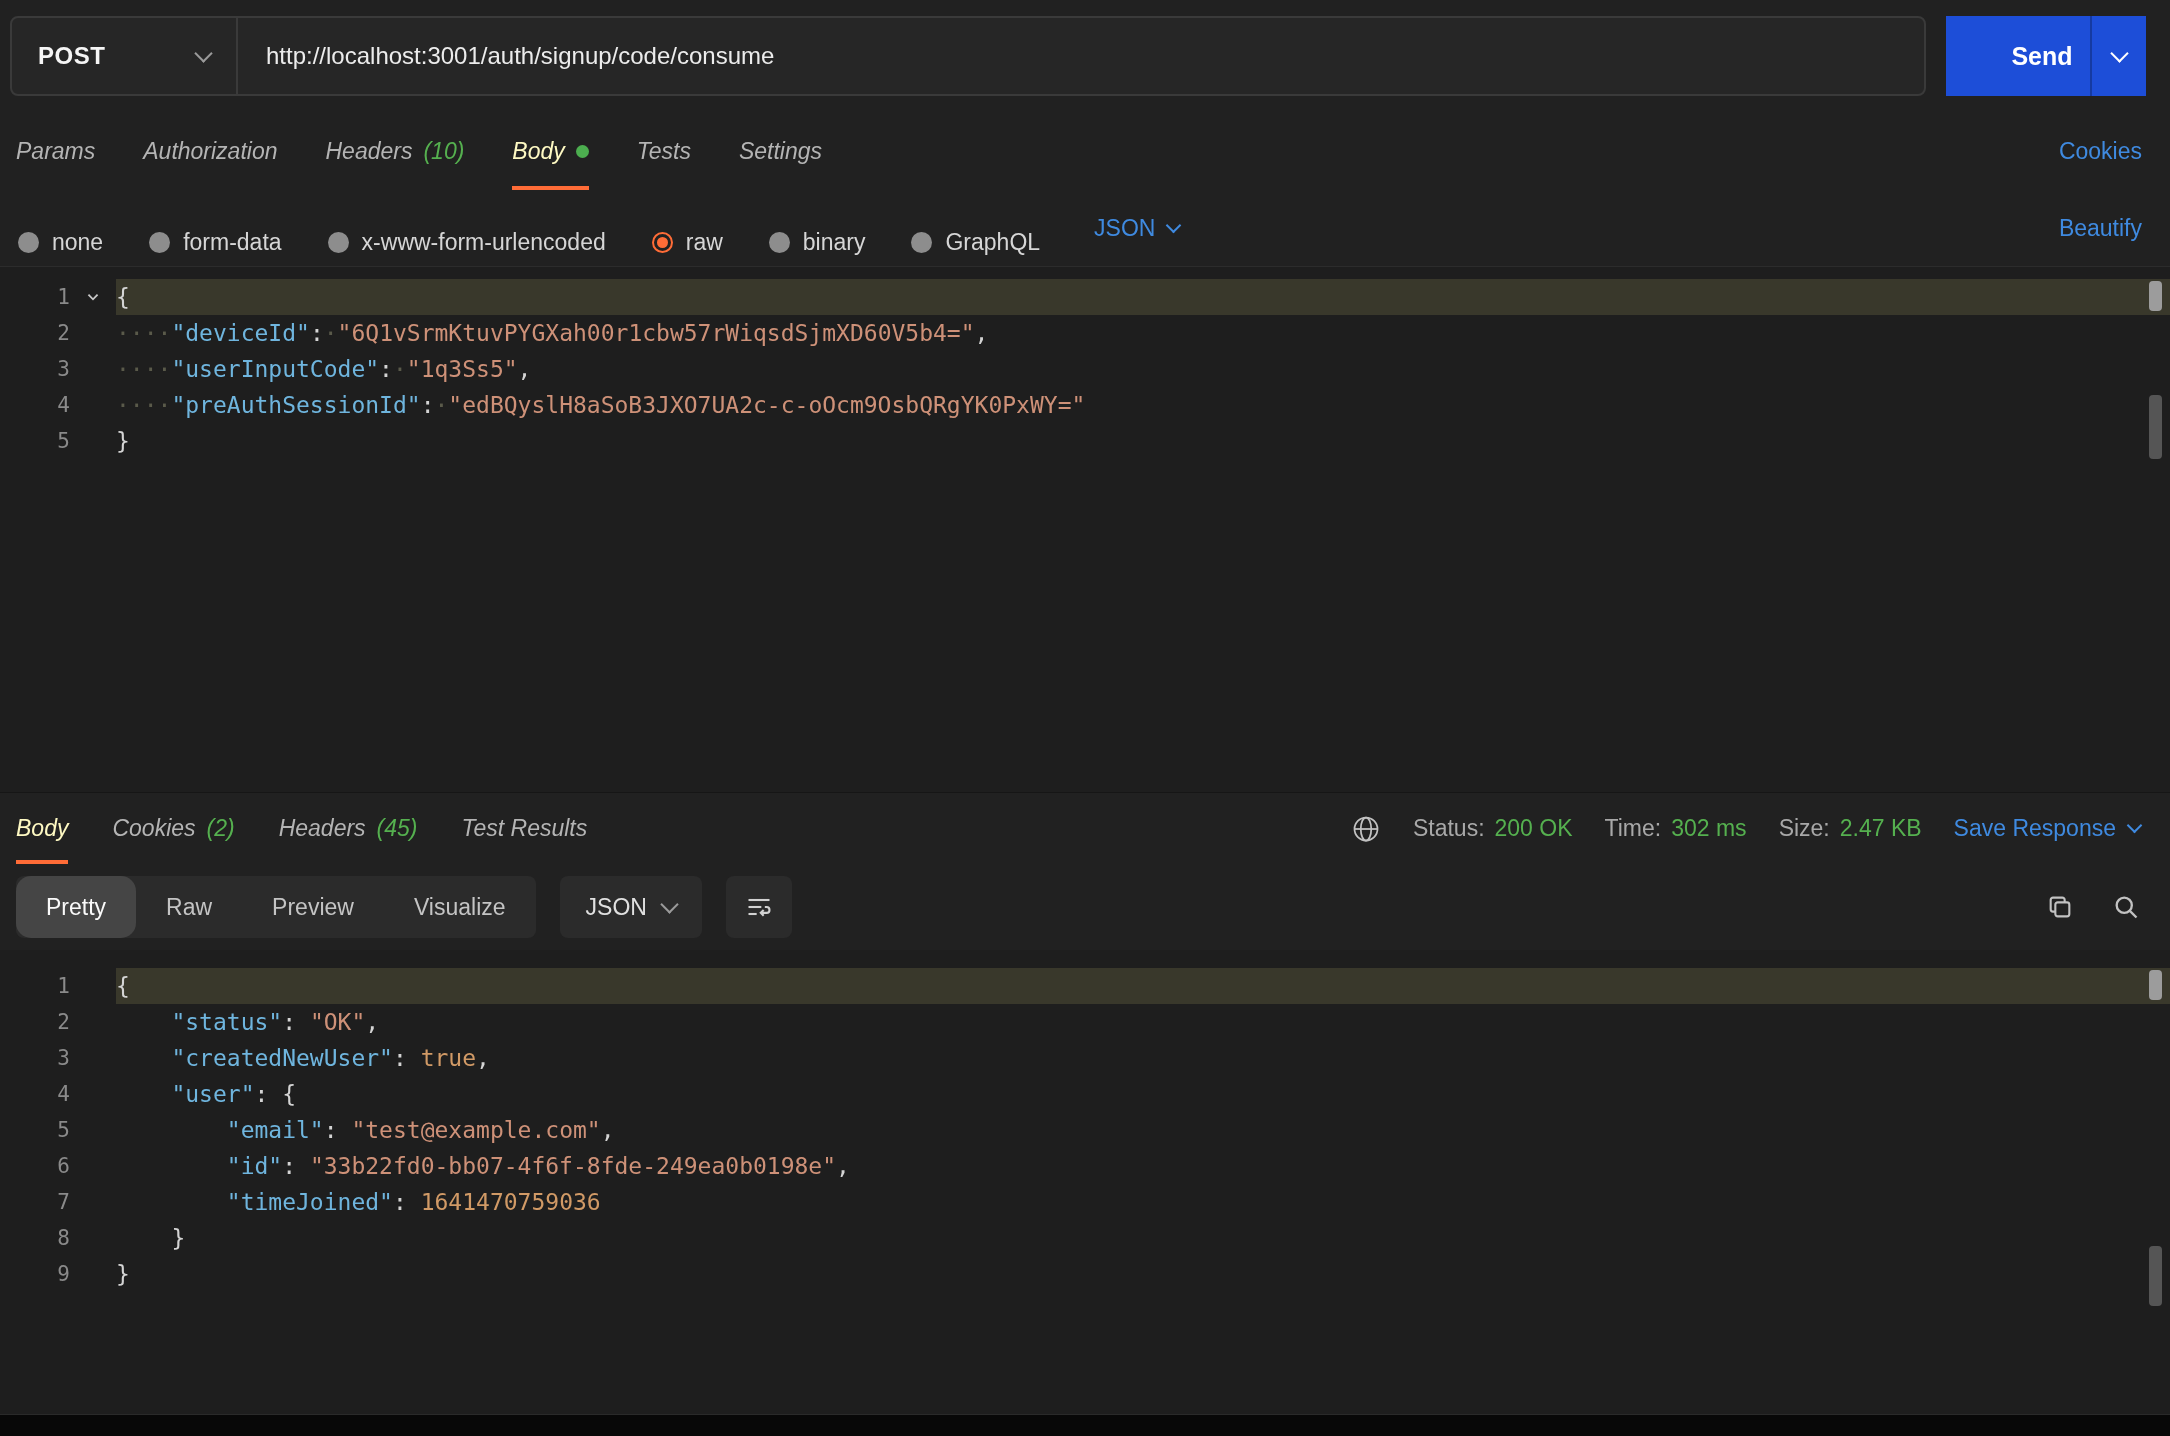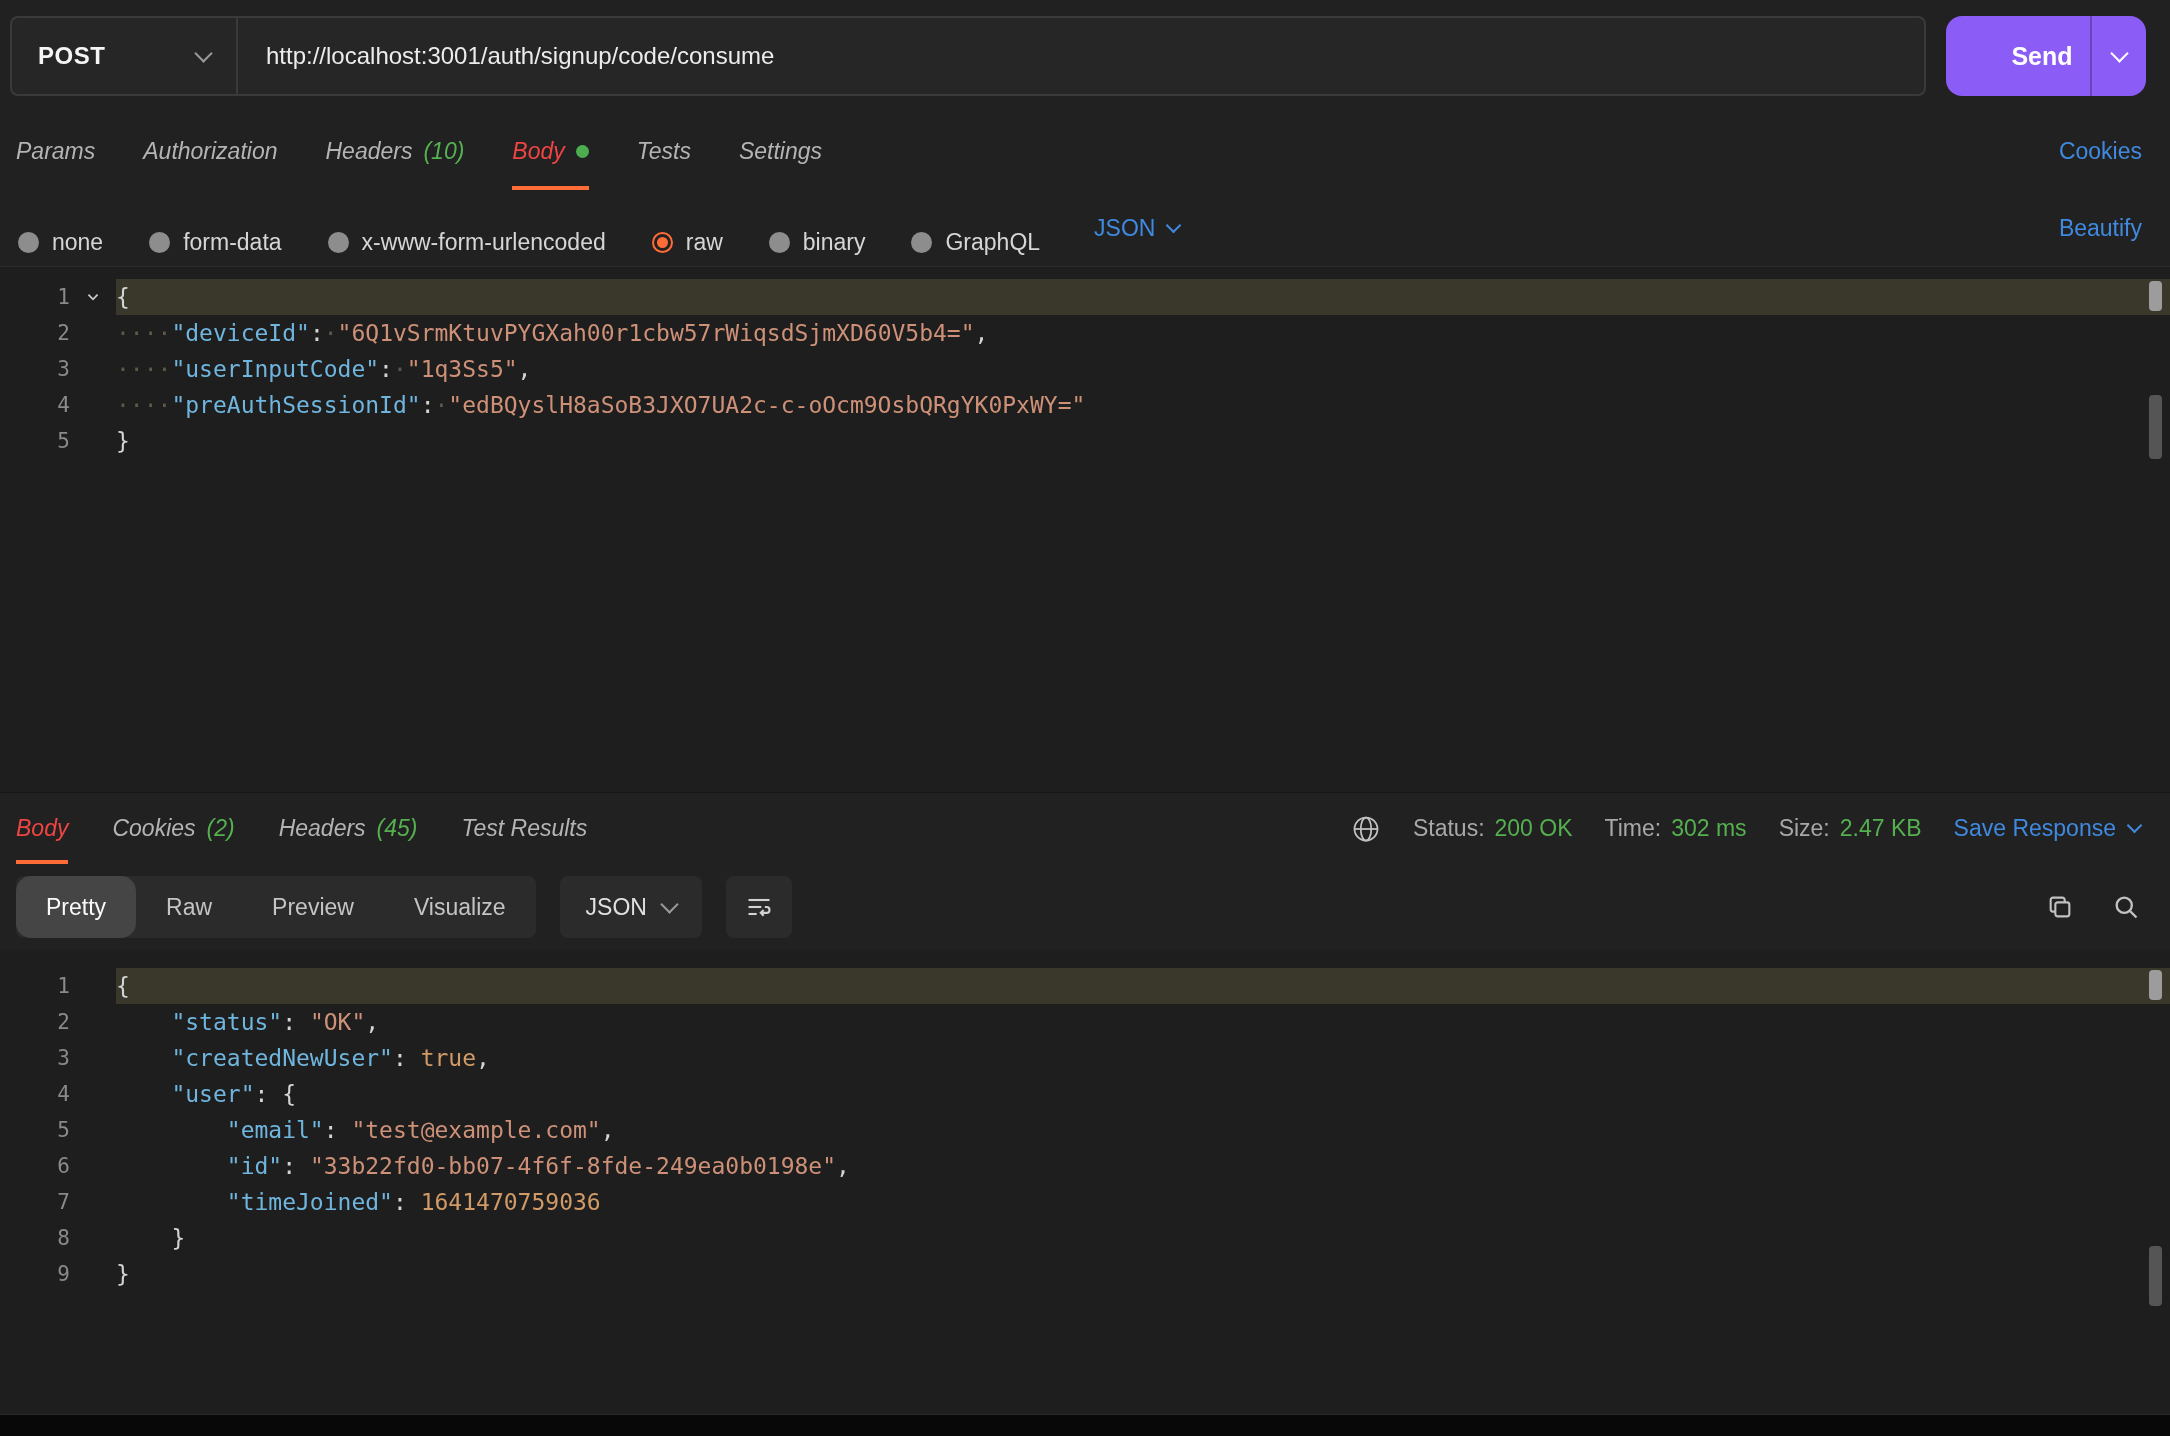--- a/index.html
+++ b/index.html
@@ -13,29 +13,29 @@
   .app { width: 2170px; height: 1436px; display: flex; flex-direction: column; background: #212121; }
 
   
   .topbar { display: flex; align-items: center; gap: 20px; padding: 16px 24px 16px 10px; height: 112px; flex: none; }
   .url-control { flex: 1; height: 80px; display: flex; align-items: stretch; background: #262626; border: 2px solid #3a3a3a; border-radius: 8px; }
   .method { width: 226px; display: flex; align-items: center; padding: 0 26px; border-right: 2px solid #3a3a3a; cursor: pointer; }
   .method-label { font-weight: bold; font-size: 24px; color: #f5f5f5; letter-spacing: .5px; }
   .chev { width: 13px; height: 13px; border-right: 2.5px solid #9a9a9a; border-bottom: 2.5px solid #9a9a9a; transform: rotate(45deg); display: inline-block; margin-top: -6px; }
   .method .chev { margin-left: auto; }
   .url-input { flex: 1; display: flex; align-items: center; padding: 0 28px; font-size: 24px; color: #ececec; cursor: text; }
-  .send-group { width: 200px; height: 80px; flex: none; display: flex; background: #8b5cf6; border-radius: 16px; overflow: hidden; padding-left: 48px; }
+  .send-group { width: 200px; height: 80px; flex: none; display: flex; background: #1d4ed8; border-radius: 0; overflow: hidden; padding-left: 48px; }
   .send-main { flex: 1; display: flex; align-items: center; justify-content: center; color: #fff; font-size: 25px; font-weight: bold; cursor: pointer; }
   .send-caret { width: 56px; display: flex; align-items: center; justify-content: center; border-left: 2px solid rgba(0,0,0,.25); cursor: pointer; }
   .send-caret .chev { border-color: #fff; }
 
   
   .req-tabs { display: flex; align-items: stretch; gap: 48px; padding: 0 28px 0 16px; height: 78px; flex: none; font-size: 23px; }
   .tab { display: flex; align-items: center; gap: 11px; color: #b4b4b4; cursor: pointer; border-bottom: 4px solid transparent; padding-top: 4px; font-style: italic; }
-  .tab.active { color: #ef4444; border-bottom-color: #ff6c37; }
+  .tab.active { color: #fef9c3; border-bottom-color: #ff6c37; }
   .t-count { color: #55b04f; }
   .green-dot { width: 13px; height: 13px; border-radius: 50%; background: #4cae4f; }
   .link { color: #3f8ae0; cursor: pointer; }
   .req-tabs .link { margin-left: auto; align-self: center; }
 
   
   .type-bar { display: flex; align-items: center; gap: 46px; padding: 0 28px 0 18px; height: 76px; flex: none; font-size: 23px; color: #d6d6d6; }
   .radio-item { display: flex; align-items: center; gap: 13px; cursor: pointer; margin-top: 28px; }
   .radio { width: 21px; height: 21px; border-radius: 50%; background: #8d8d8d; position: relative; flex: none; }
   .radio-item.selected .radio { background: transparent; border: 2.5px solid #ff6c37; }

